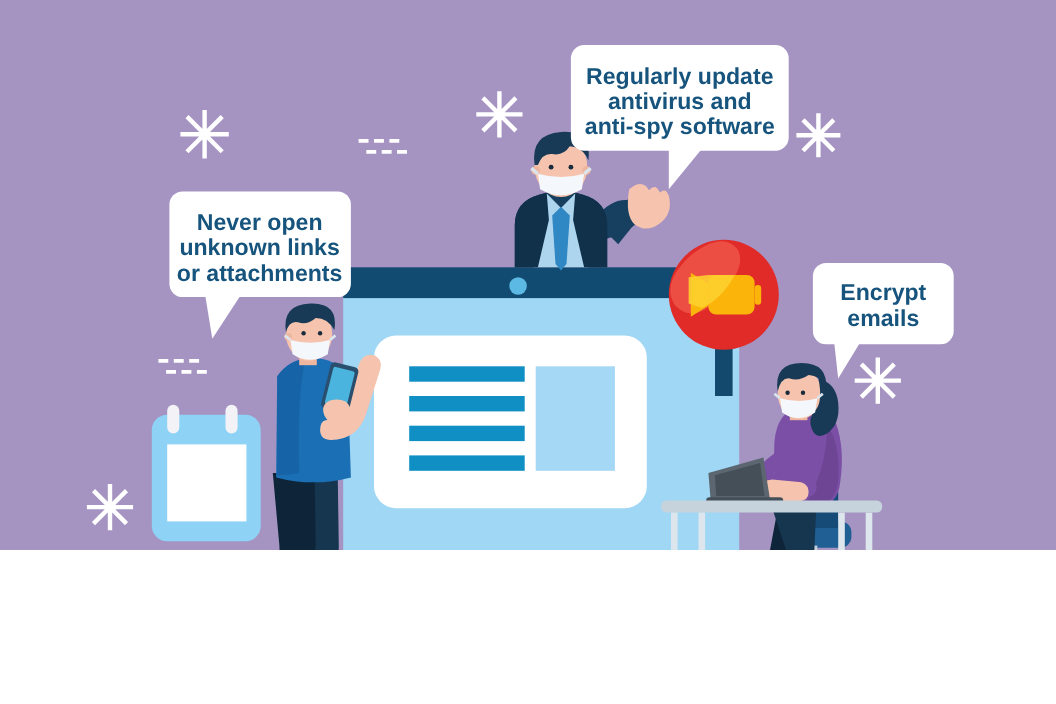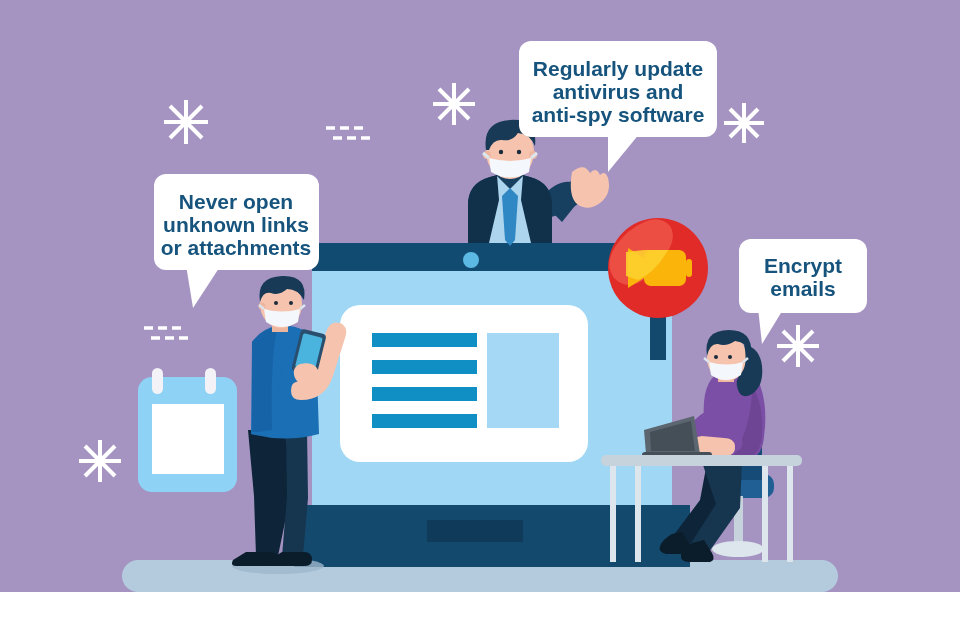--- a/index.html
+++ b/index.html
@@ -4,21 +4,21 @@
 <title>Cybersecurity Tips Illustration</title>
 <style>
   html, body {
     margin: 0;
     padding: 0;
     background: #ffffff;
   }
   #scene {
     position: relative;
     width: 960px;
-    height: 592px;
+    height: 500px;
     overflow: hidden;
     font-family: "Liberation Sans", sans-serif;
     background: #a594c2;
   }
   #scene svg {
     display: block;
     width: 960px;
     height: 640px;
   }
   .bubble-text {

